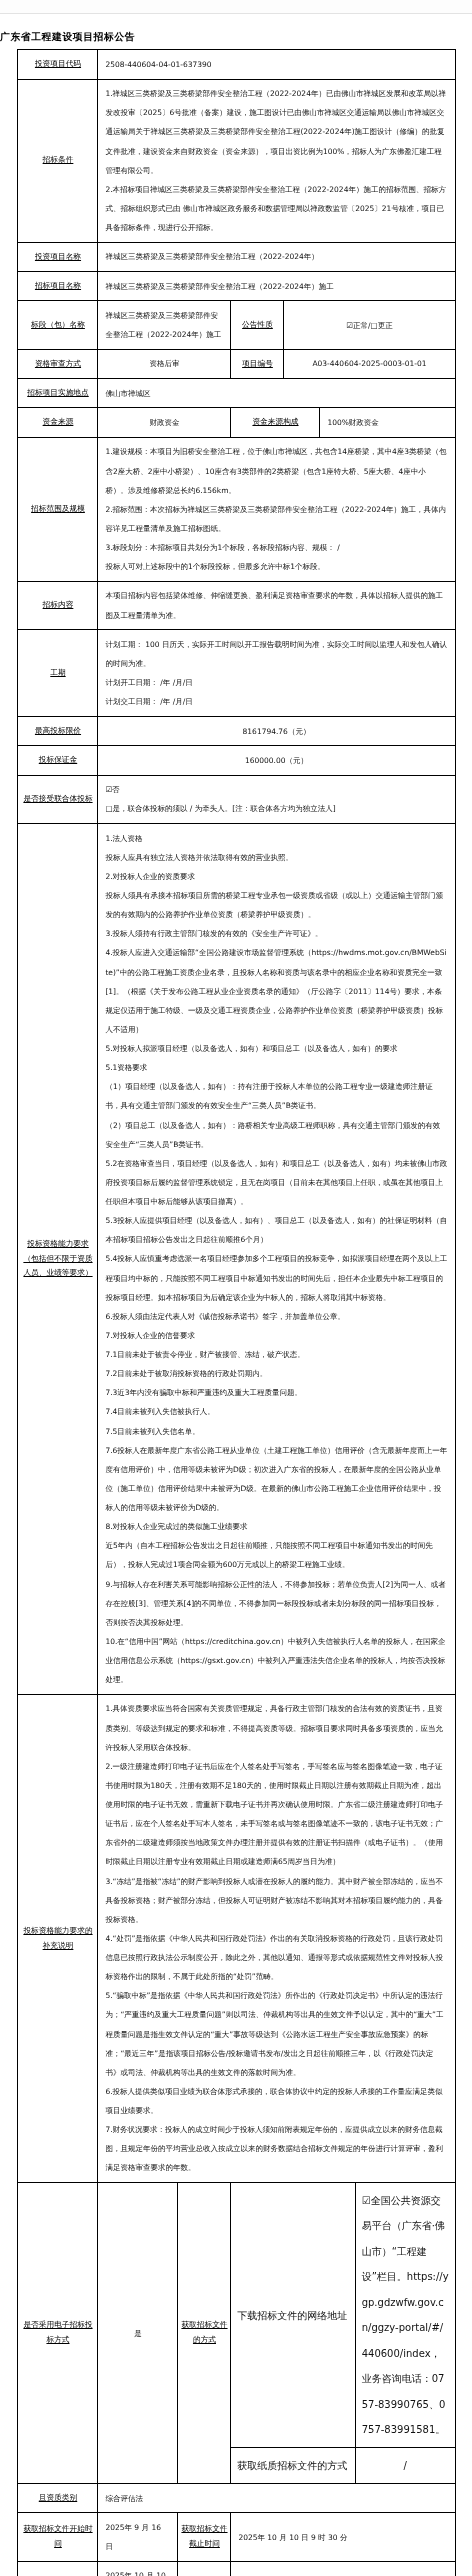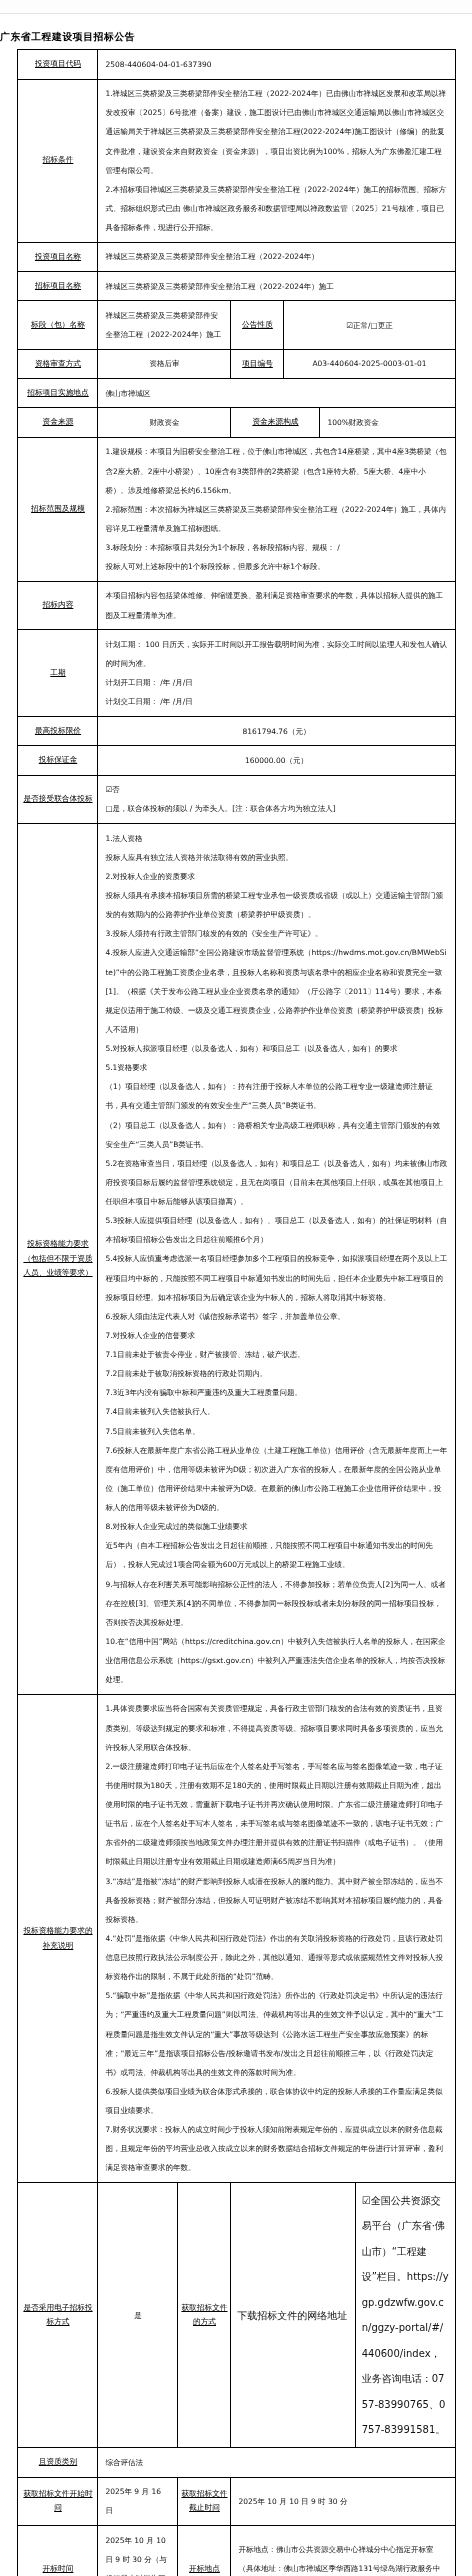--- a/index.html
+++ b/index.html
@@ -183,20 +183,24 @@
       <table class="inner">
         <colgroup>
               <col style="width:124px">
               <col style="width:99px">
             </colgroup>
         <tbody>
               <tr>
           <td class="inner-lbl">下载招标文件的网络地址</td>
           <td>☑全国公共资源交易平台（广东省·佛山市）“工程建设”栏目。https://ygp.gdzwfw.gov.cn/ggzy-portal/#/440600/index，业务咨询电话：0757-83990765、0757-83991581。</td>
         </tr>
+        <tr>
+          <td class="inner-lbl">获取纸质招标文件的方式</td>
+          <td style="text-align:center">/</td>
+        </tr>
       </tbody>
           </table>
     </td>
   </tr>
 
   <tr>
     <td class="lbl">且资质类别</td>
     <td class="val" colspan="6">综合评估法</td>
   </tr>
 

